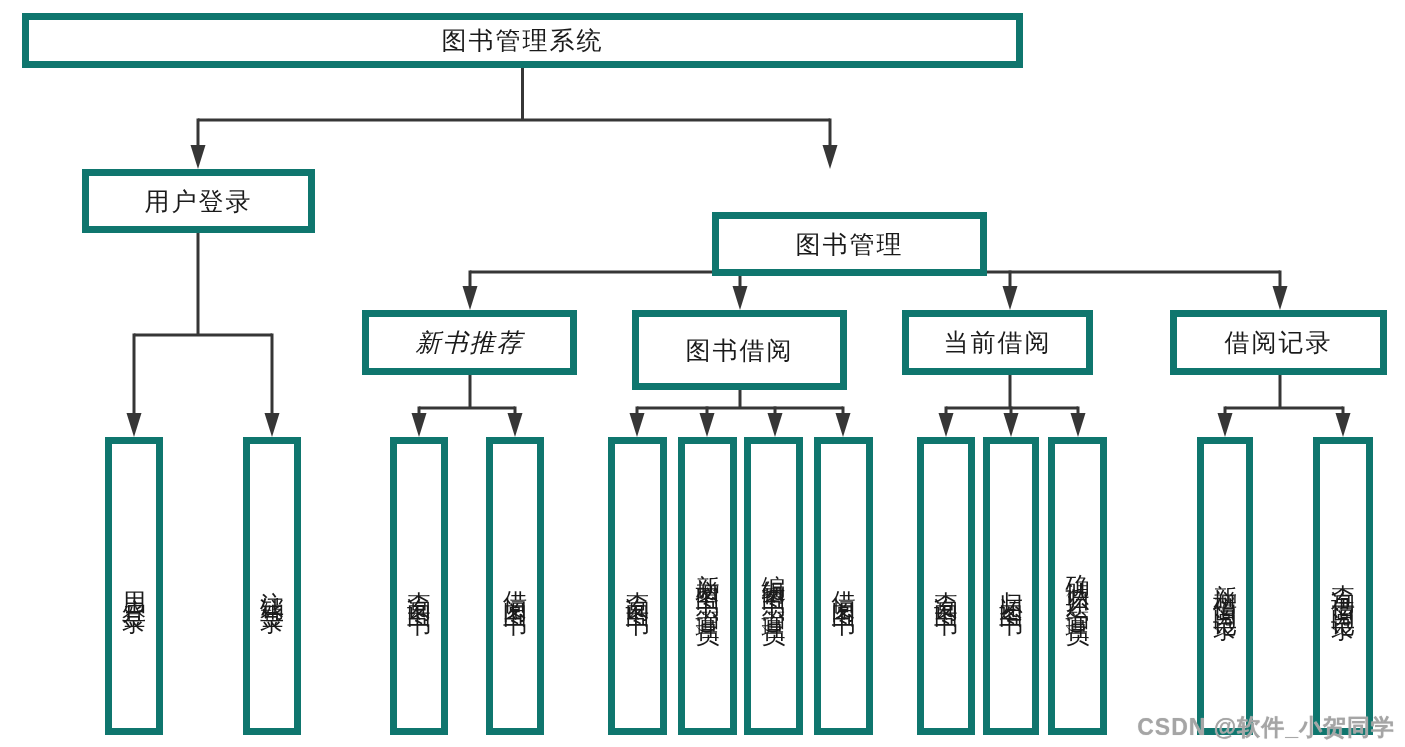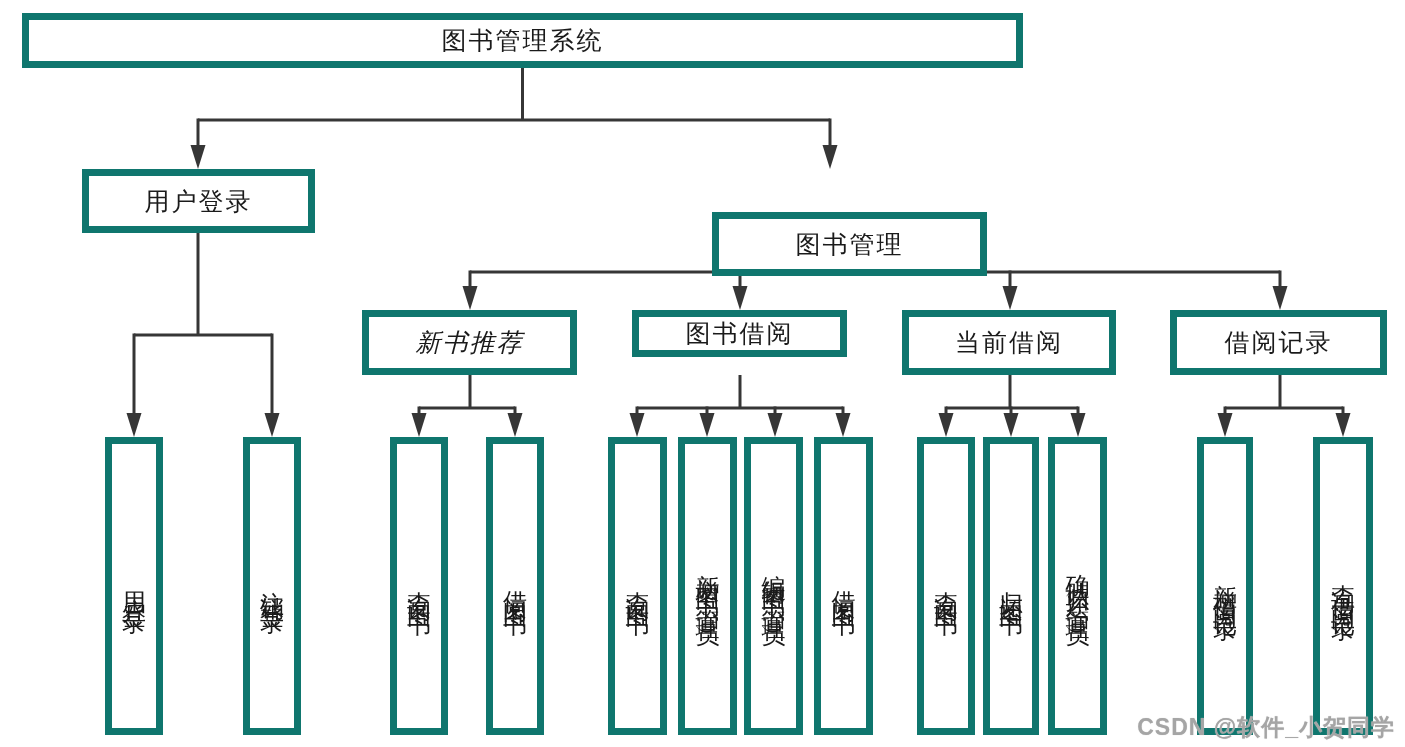--- a/index.html
+++ b/index.html
@@ -40,22 +40,22 @@
     text-orientation: mixed;
     letter-spacing: 7px;
     line-height: 1;
     overflow: hidden;
   }
   
   .n-root    { left: 22px;   top: 13px;  width: 1001px; height: 55px; }
   .n-login   { left: 82px;   top: 169px; width: 233px;  height: 64px; }
   .n-mgmt    { left: 712px;  top: 169px; width: 275px;  height: 64px; margin-top: 43px; }
   .n-newrec  { left: 362px;  top: 310px; width: 215px;  height: 65px; font-style: italic; }
-  .n-borrow  { left: 632px;  top: 310px; width: 215px;  height: 47px; }
-  .n-current { left: 902px;  top: 310px; width: 214px;  height: 65px; }
+  .n-borrow  { left: 632px;  top: 310px; width: 215px;  height: 80px; }
+  .n-current { left: 902px;  top: 310px; width: 191px;  height: 65px; }
   .n-records { left: 1170px; top: 310px; width: 217px;  height: 65px; font-family: Liberation Serif, serif; }
   
   .v-login1   { left: 105px;  width: 58px; }
   .v-login2   { left: 243px;  width: 58px; }
   .v-nr1      { left: 390px;  width: 58px; }
   .v-nr2      { left: 486px;  width: 58px; }
   .v-bw1      { left: 608px;  width: 59px; }
   .v-bw2      { left: 678px;  width: 59px; }
   .v-bw3      { left: 744px;  width: 59px; }
   .v-bw4      { left: 814px;  width: 59px; }

